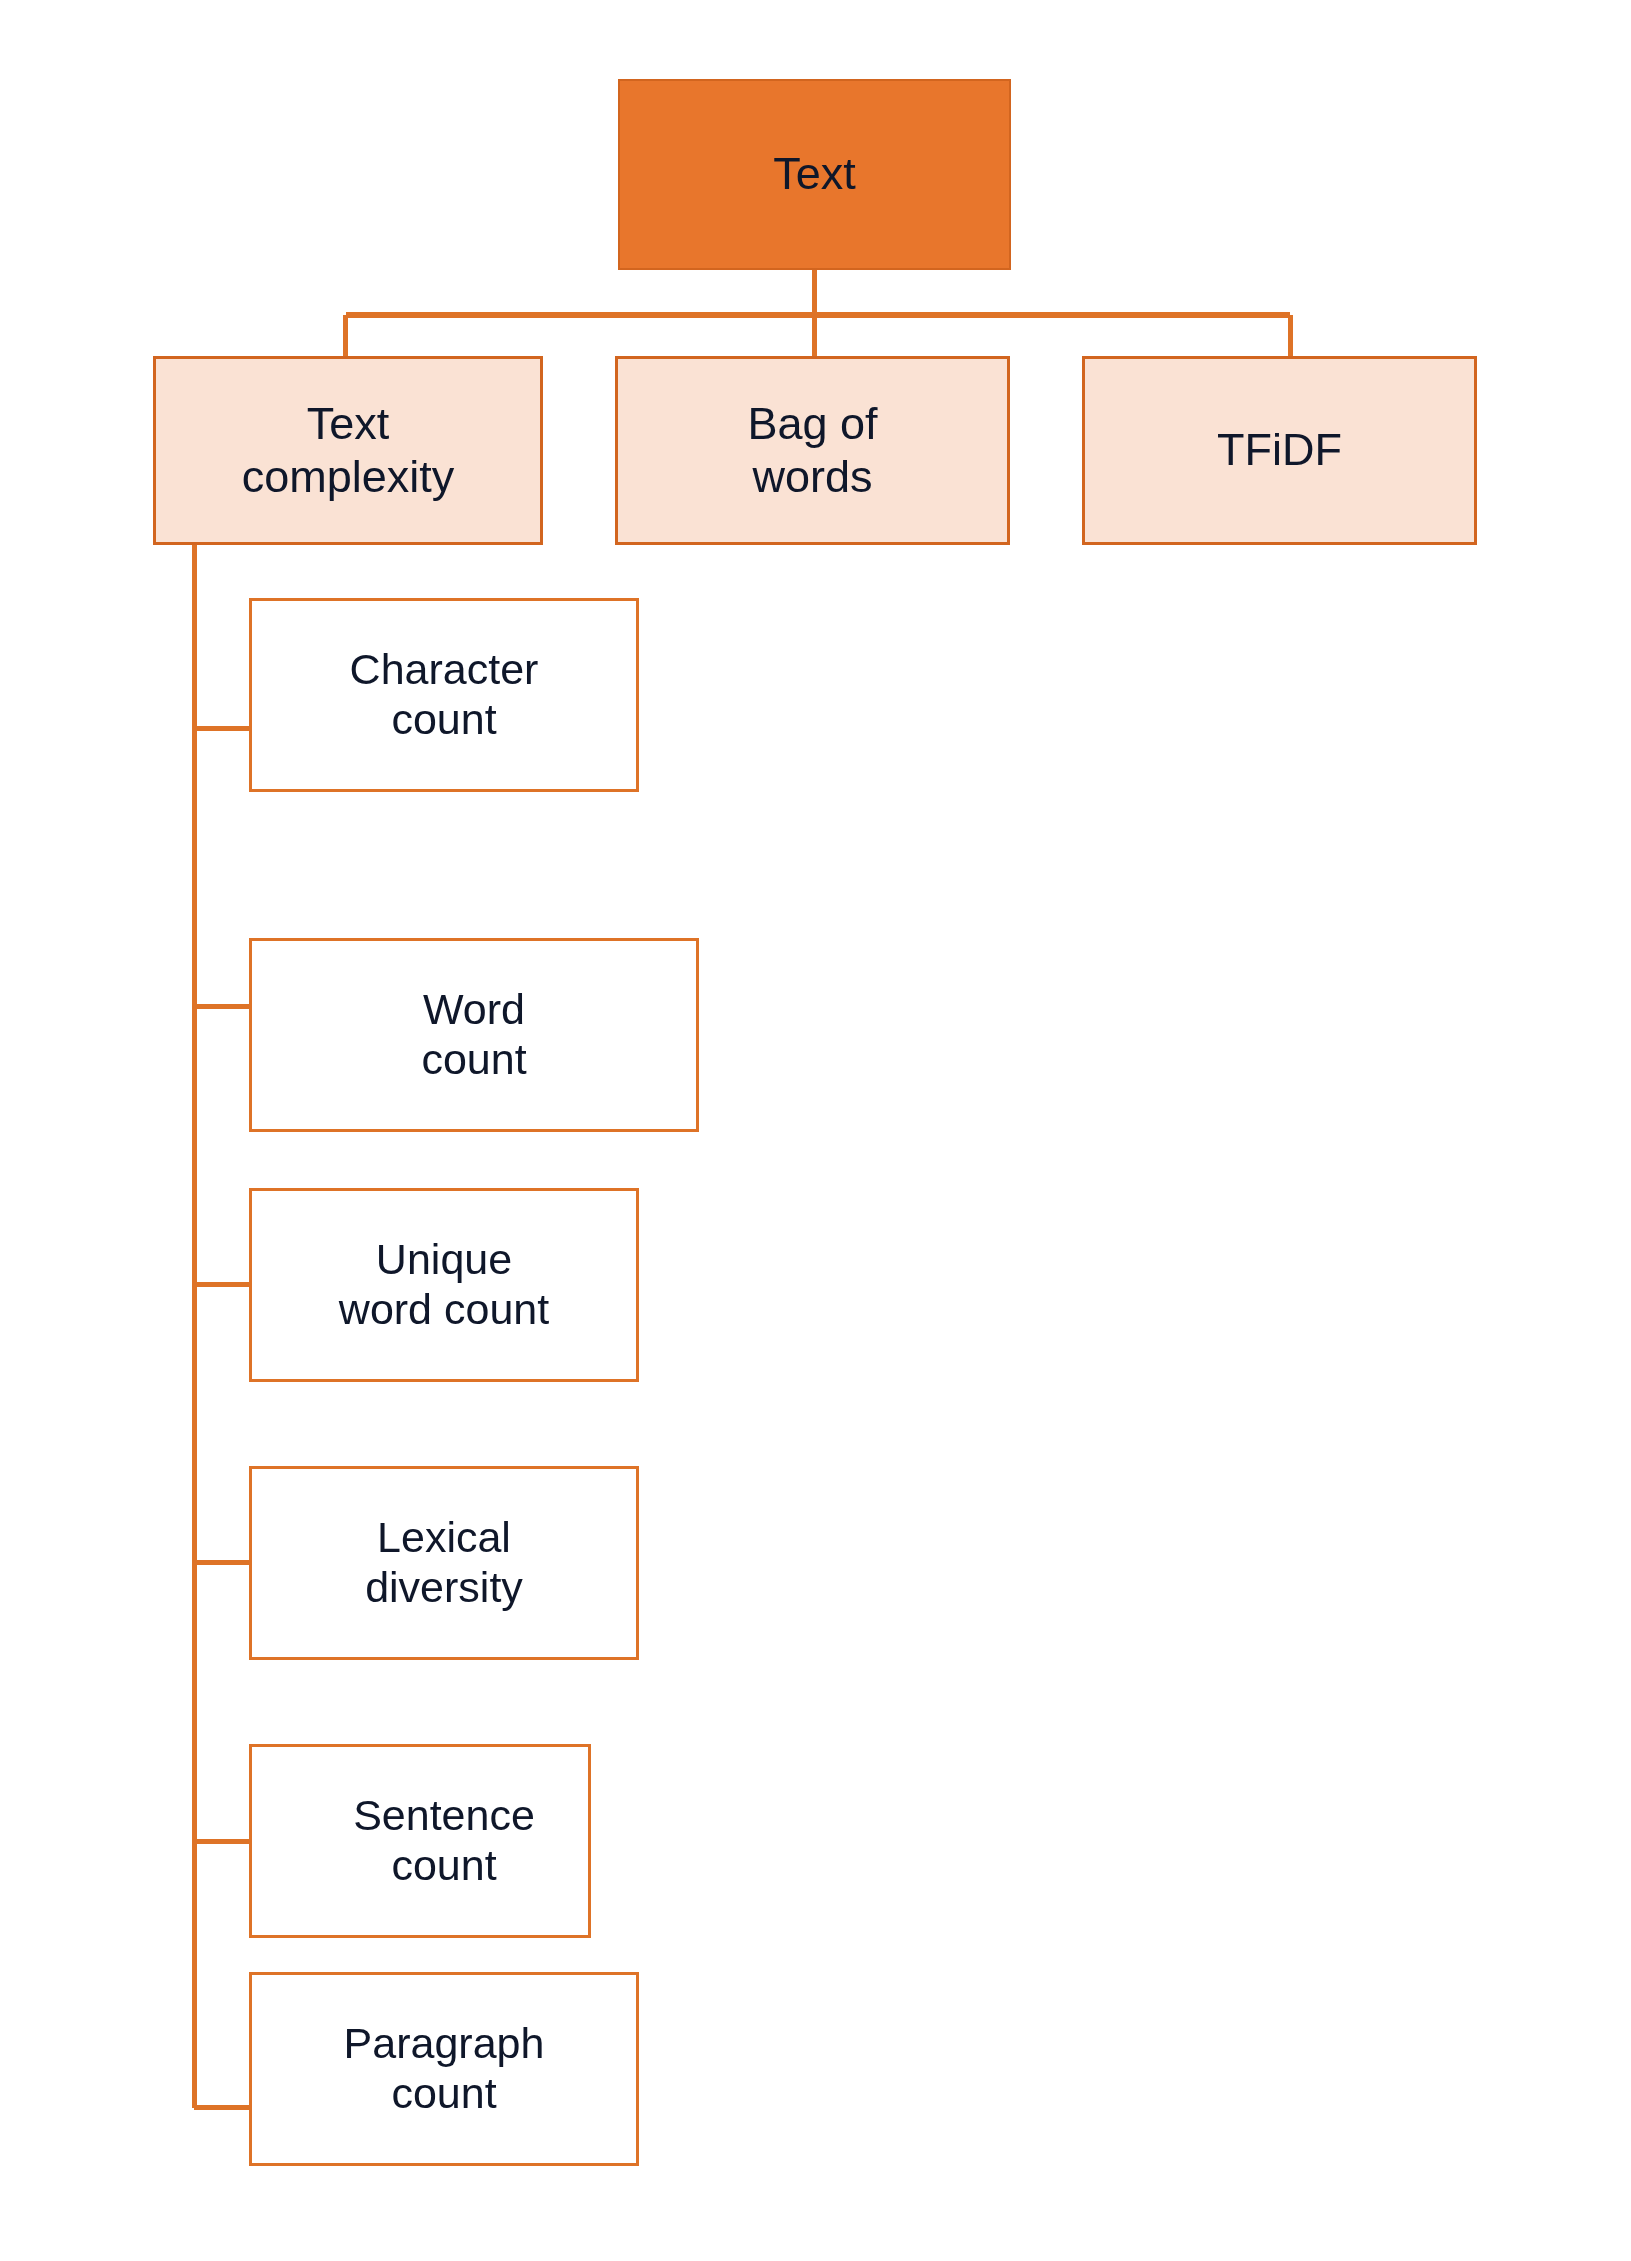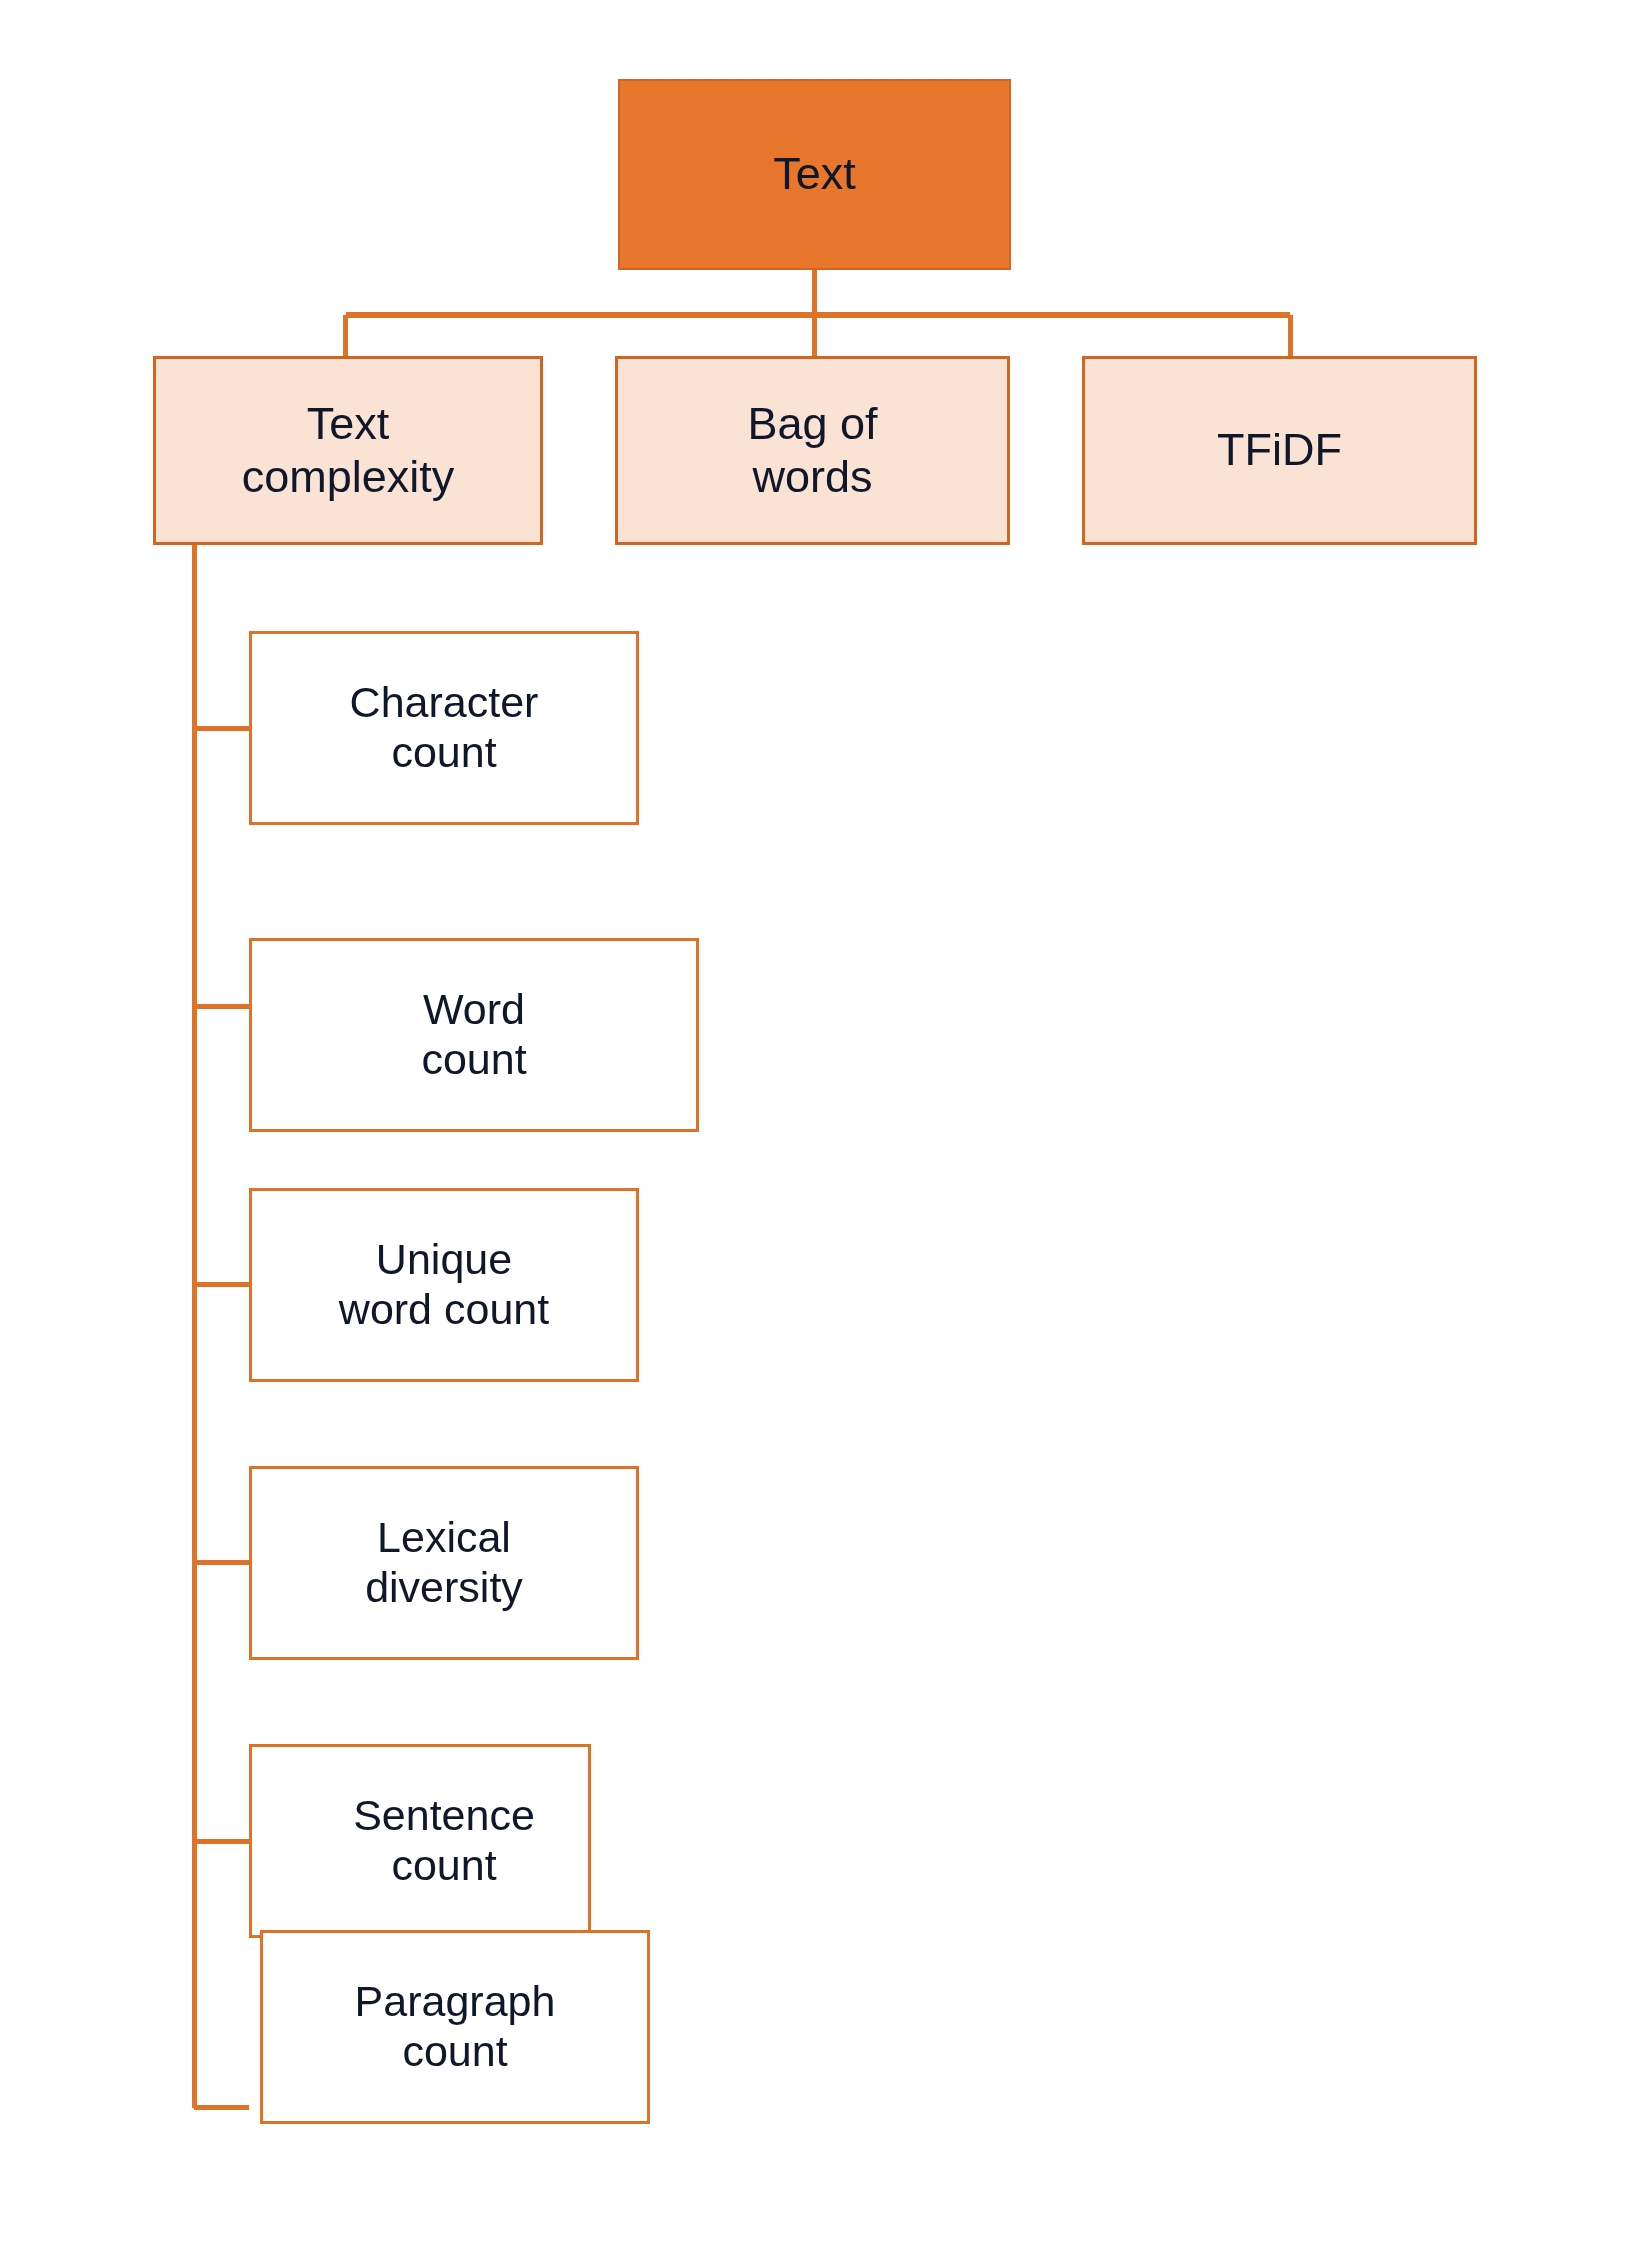--- a/index.html
+++ b/index.html
@@ -98,21 +98,21 @@
 
   <div class="node level2" style="left:615px; top:356px; width:395px; height:189px;">
     <span class="label">Bag of
 words</span>
   </div>
 
   <div class="node level2" style="left:1082px; top:356px; width:395px; height:189px;justify-content:flex-end;">
     <span class="label">TFiDF</span>
   </div>
 
-  <div class="node leaf" style="left:249px; top:631px; width:390px; height:194px;">
+  <div class="node leaf" style="left:249px; top:598px; width:390px; height:194px;">
     <span class="label">Character
 count</span>
   </div>
 
   <div class="node leaf" style="left:249px; top:910px; width:450px; height:194px;margin-top:28px;">
     <span class="label">Word
 count</span>
   </div>
 
   <div class="node leaf" style="left:249px; top:1188px; width:390px; height:194px;">
@@ -123,19 +123,19 @@
   <div class="node leaf" style="left:249px; top:1466px; width:390px; height:194px;">
     <span class="label">Lexical
 diversity</span>
   </div>
 
   <div class="node leaf" style="left:249px; top:1744px; width:342px; height:194px;padding-left:48px;">
     <span class="label">Sentence
 count</span>
   </div>
 
-  <div class="node leaf" style="left:249px; top:1930px; width:390px; height:194px;margin-left:11px;">
+  <div class="node leaf" style="left:249px; top:1972px; width:390px; height:194px;">
     <span class="label">Paragraph
 count</span>
   </div>
 
 </div>
 
 
 </body></html>

